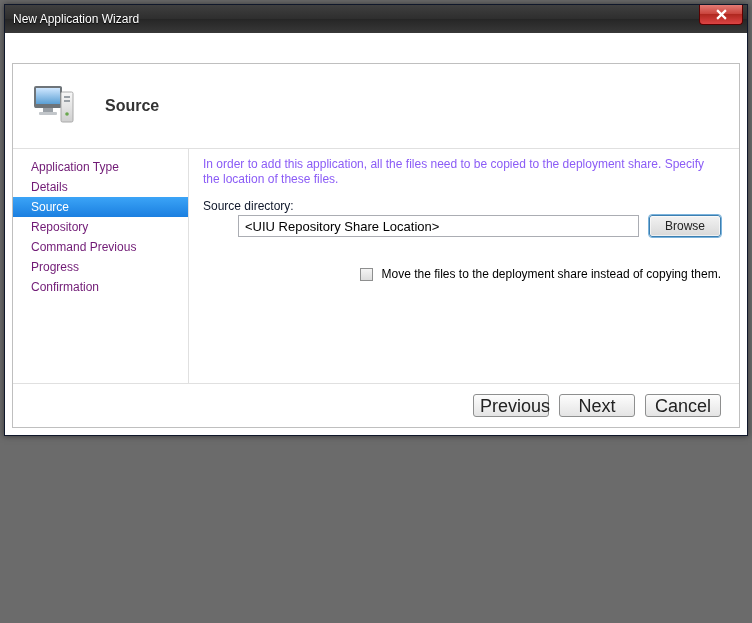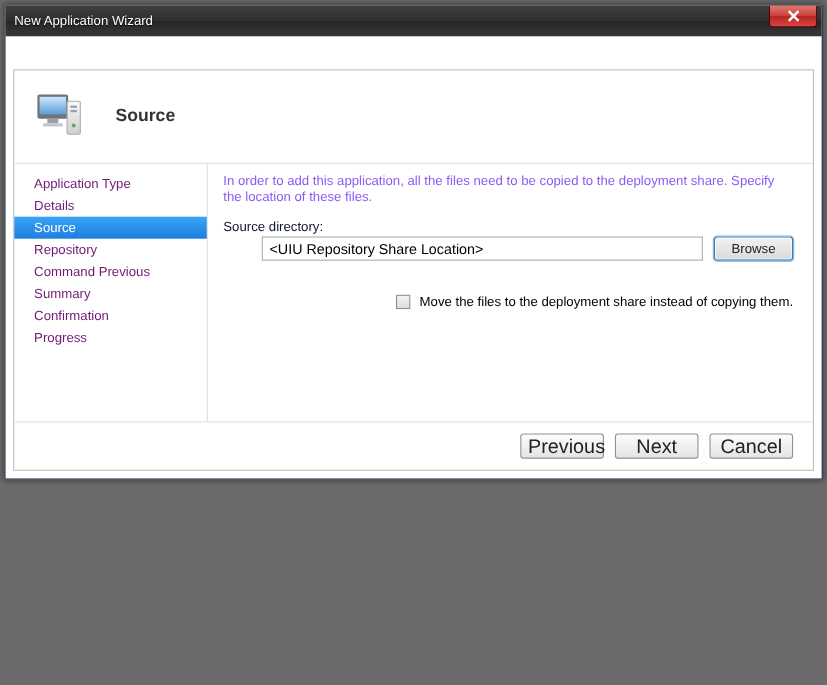--- a/index.html
+++ b/index.html
@@ -214,23 +214,22 @@
       <div class="page-title">Source</div>
     </div>
 
     <div class="body">
       <div class="sidebar" id="sidebar">
           <div class="side-item">Application Type</div>
           <div class="side-item">Details</div>
           <div class="side-item selected">Source</div>
           <div class="side-item">Repository</div>
           <div class="side-item">Command Previous</div>
-          <div class="side-item">Summary</div>
+          <div class="side-item">Progress</div>
           <div class="side-item">Confirmation</div>
-          <div class="side-item">Progress</div>
         </div>
 
       <div class="content">
         <div class="instr">In order to add this application, all the files need to be copied to the deployment share.  Specify the location of these files.</div>
         <div class="field-label">Source directory:</div>
         <div class="src-row">
           <input class="src-input" type="text" value="&lt;UIU Repository Share Location&gt;" style="">
           <button class="browse-btn">Browse</button>
         </div>
         <div class="check-row">

